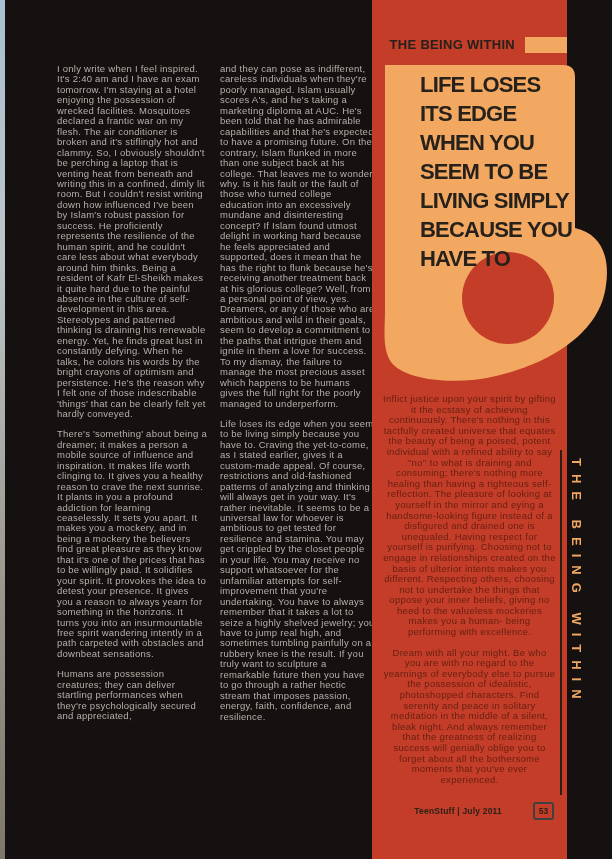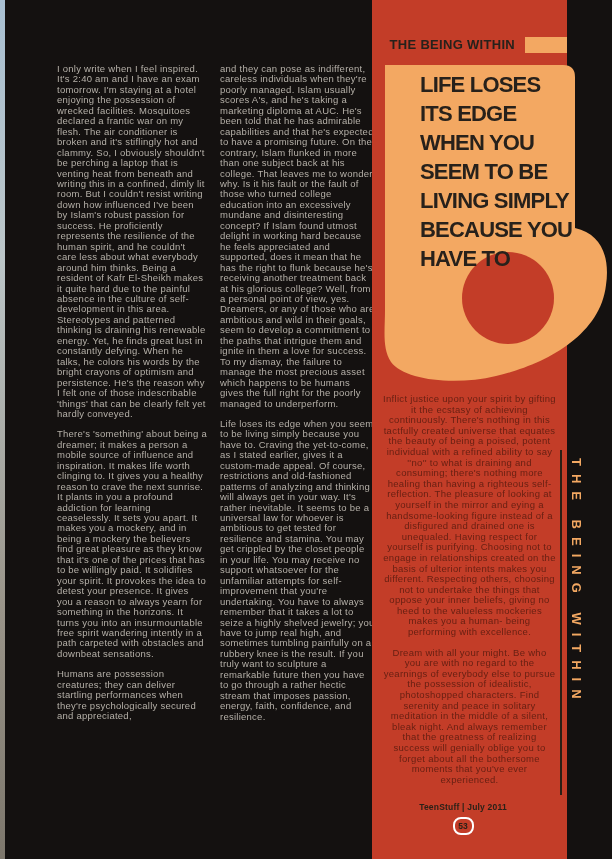--- a/index.html
+++ b/index.html
@@ -52,31 +52,31 @@
     background:#2a1f15;
   }
   .vertical-section-title{
     position:absolute; left:197px; top:458px; height:345px;
     writing-mode:vertical-rl; text-orientation:mixed;
     color:#f3a862; font-size:13px; font-weight:800; letter-spacing:8px;
     white-space:nowrap;
   }
   .footer{
     position:absolute; left:0; top:802px; width:182px;
-    display:flex; justify-content:flex-end; align-items:center; gap:5px;flex-direction:column;
+    display:flex; justify-content:flex-end; align-items:center; gap:5px;
   }
   .magazine-credit{
     color:#2b2118; font-size:8.5px; font-weight:700; letter-spacing:0.2px;
     white-space:nowrap;
   }
   .page-number-badge{
     min-width:13px; height:12px; padding:1px 2px;
-    border:2px solid #ffffff; border-radius:8px;
+    border:2px solid #404040; border-radius:3px;
     color:#2b2118; font-size:8.5px; font-weight:700;
-    display:flex; align-items:center; justify-content:center;
+    display:flex; align-items:center; justify-content:center;margin-left:26px;
   }
 </style>
 </head>
 <body>
 
 <div class="page">
 
   <div class="edge-strip"></div>
 
   <div class="columns">

